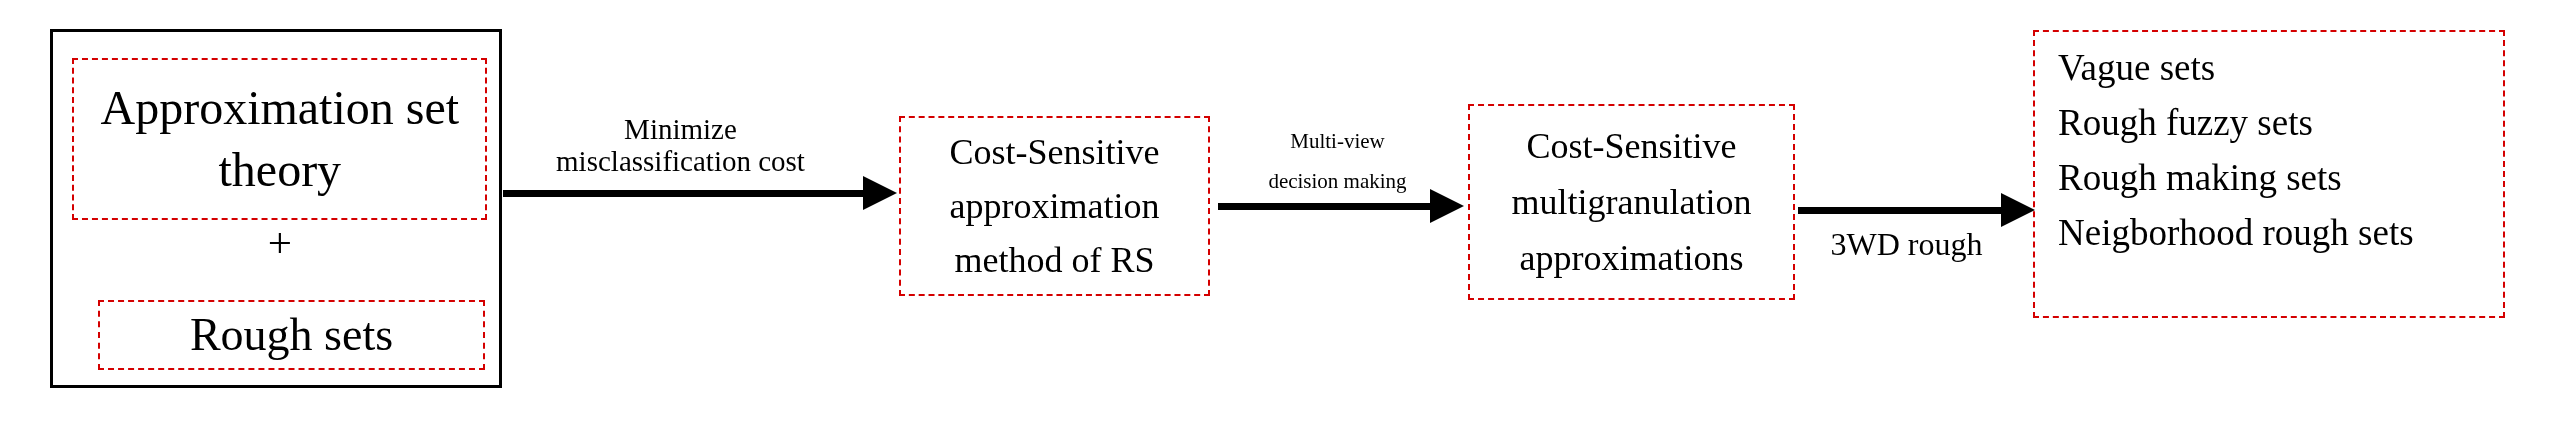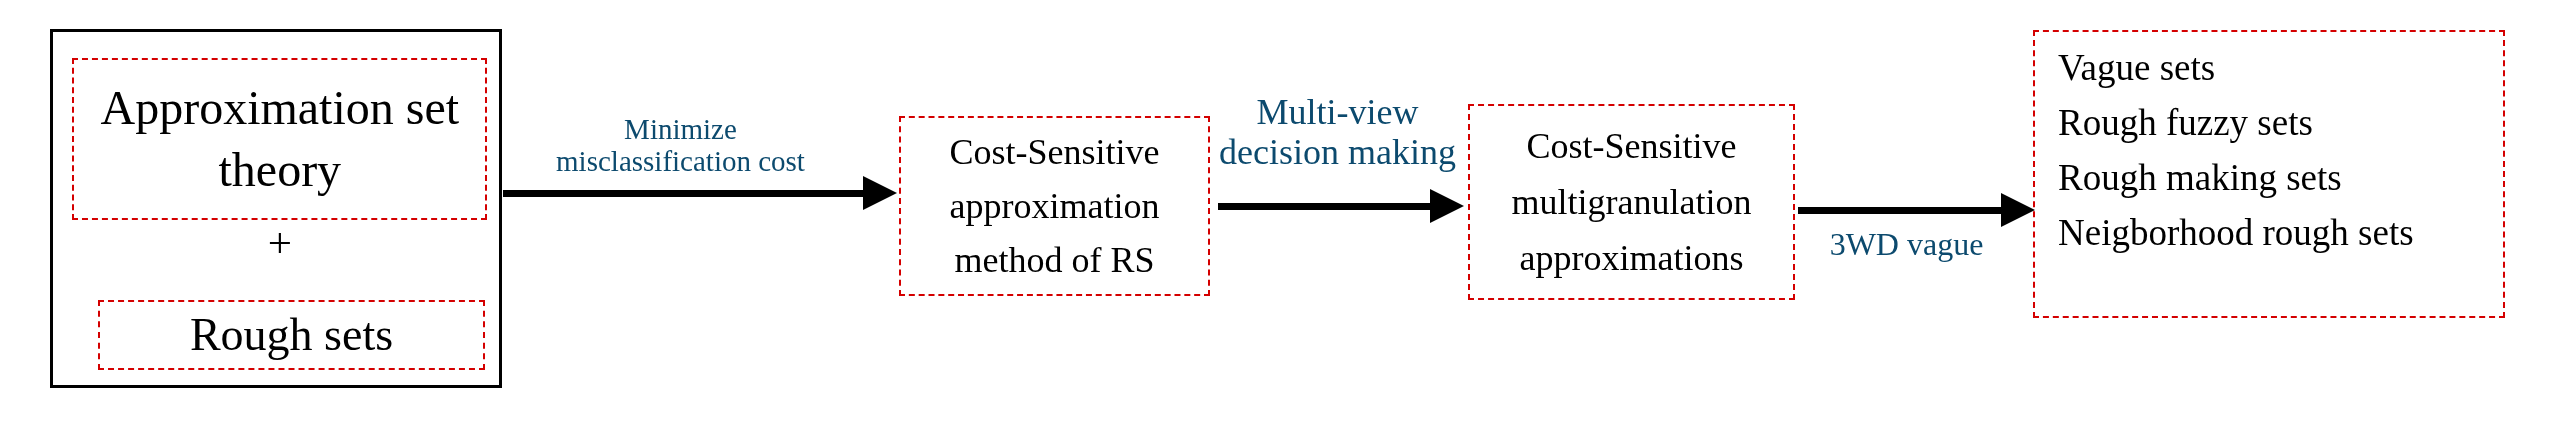--- a/index.html
+++ b/index.html
@@ -58,24 +58,24 @@
   #arrow1 .shaft { width: 363px; }
   #arrow2 { left: 1218px; top: 189px; width: 246px; height: 34px; }
   #arrow2 .shaft { width: 217px; }
   #arrow3 { left: 1798px; top: 193px; width: 237px; height: 34px; }
   #arrow3 .shaft { width: 207px; }
   
   .edge-label {
     position: absolute;
     text-align: center;
     white-space: pre-line;
-    color: #0c4a6e;
+    color: #000000;
   }
   #label-arrow1 { left: 495px;  top: 113px; width: 371px; font-size: 29px; line-height: 32px; }
-  #label-arrow2 { left: 1210px; top: 92px; width: 255px; font-size: 36px; line-height: 40px; text-align: center; }
+  #label-arrow2 { left: 1210px; top: 121px; width: 255px; font-size: 21px; line-height: 40px; text-align: center; }
   #label-arrow3-top    { left: 1802px; top: 158px; width: 209px; font-size: 32px; line-height: 36px; }
   #label-arrow3-bottom { left: 1802px; top: 226px; width: 209px; font-size: 32px; line-height: 36px; }
 </style>
 </head>
 <body>
 
 <div id="canvas">
 
   <div id="source-box" class="solid-box">
     <div id="node-ast" class="dashed-box">
@@ -111,21 +111,21 @@
   <div id="box-csmg" class="dashed-box">
     <span class="node-text">Cost-Sensitive
 multigranulation
 approximations</span>
   </div>
 
   <div id="arrow3" class="arrow">
     <div class="shaft"></div>
     <div class="head"></div>
   </div>
-  <div id="label-arrow3-bottom" class="edge-label">3WD vague</div>
+  <div id="label-arrow3-bottom" class="edge-label">3WD rough</div>
 
   <div id="box-results" class="dashed-box">
     <div class="result-line">Vague sets</div>
     <div class="result-line">Rough fuzzy sets</div>
     <div class="result-line">Rough making sets</div>
     <div class="result-line">Neigborhood rough sets</div>
   </div>
 
 </div>
 

